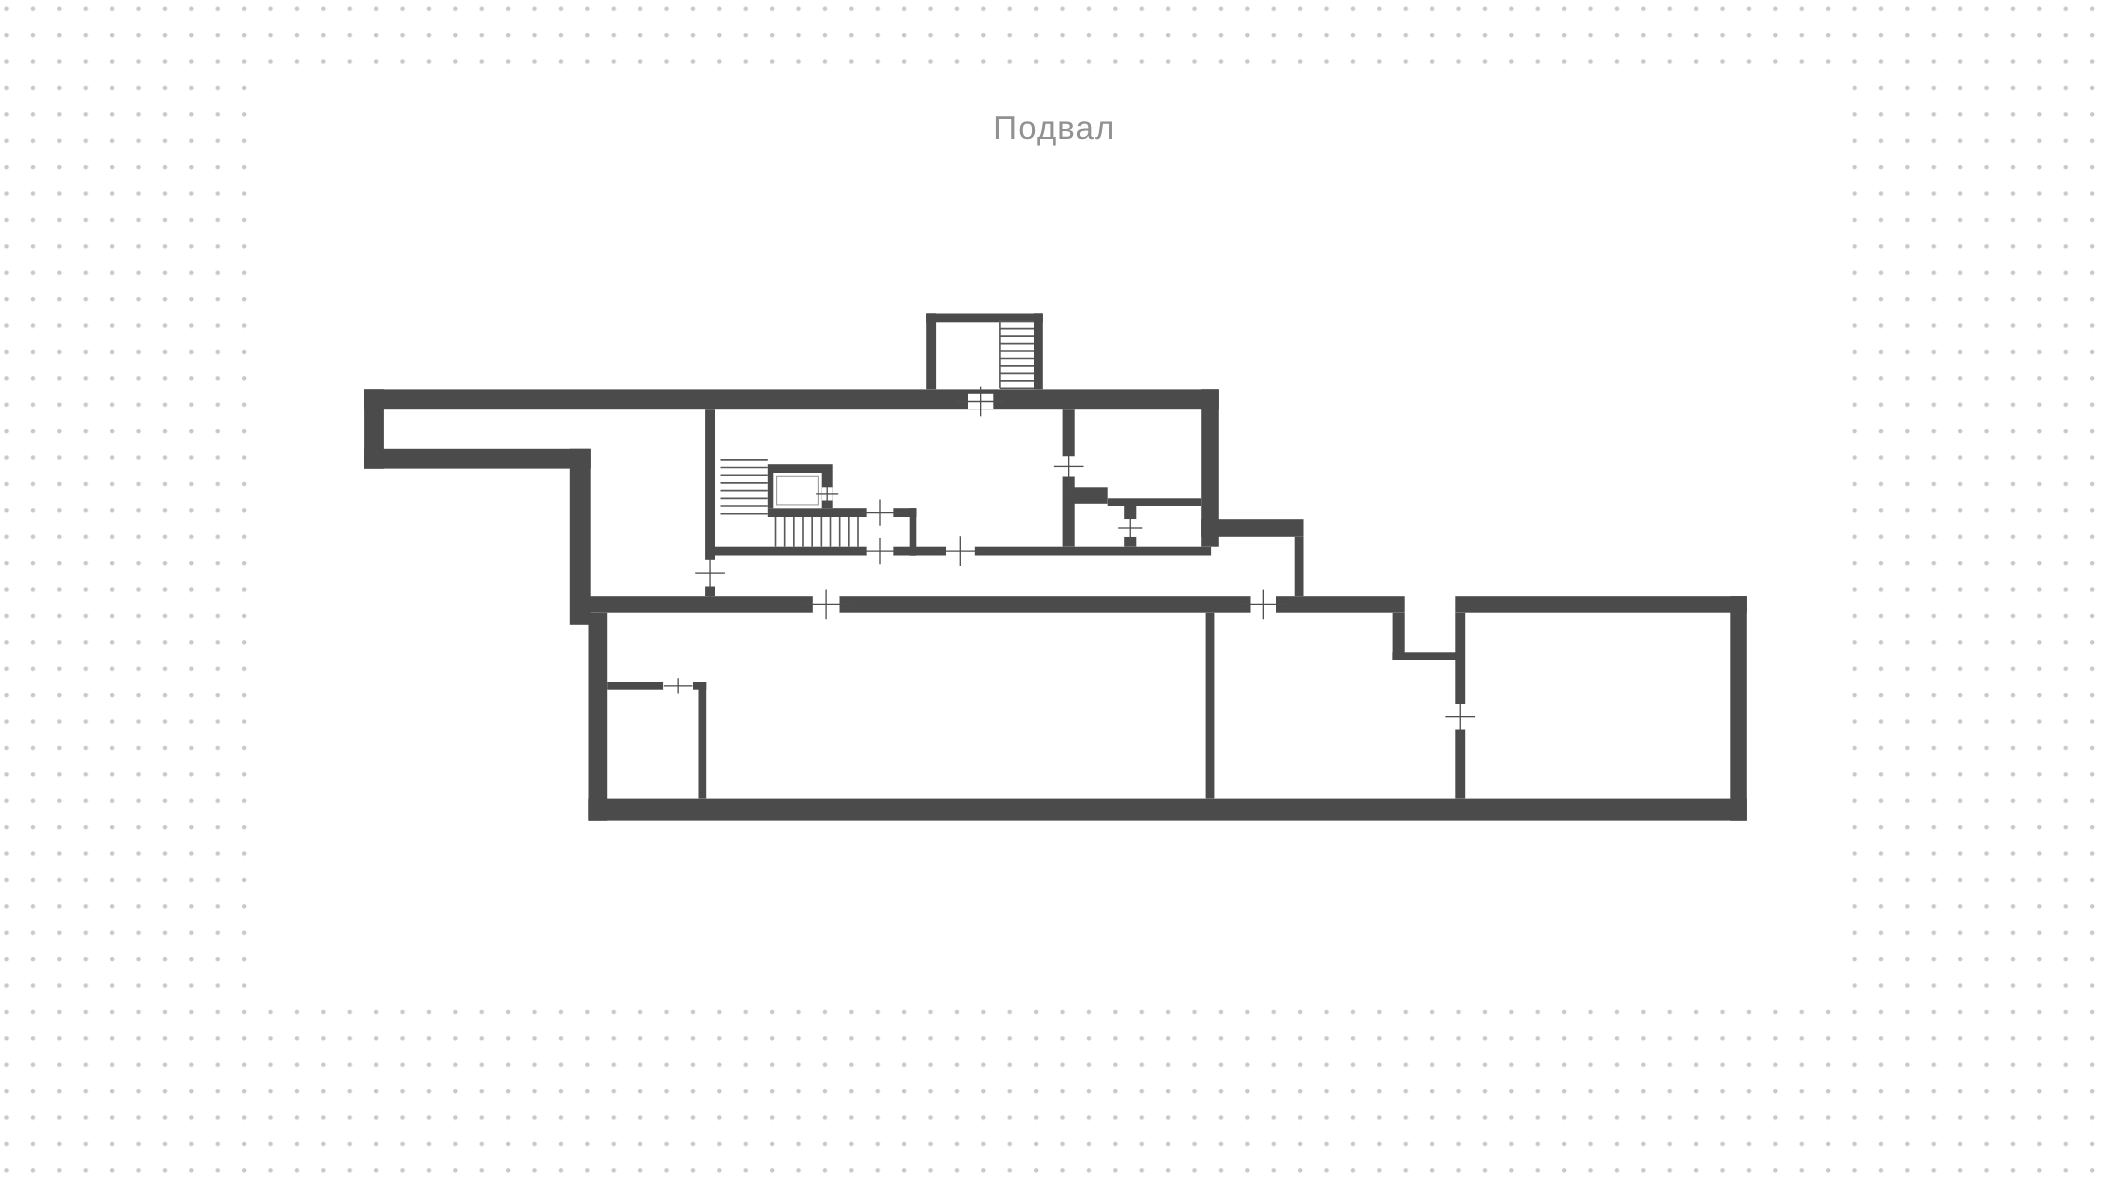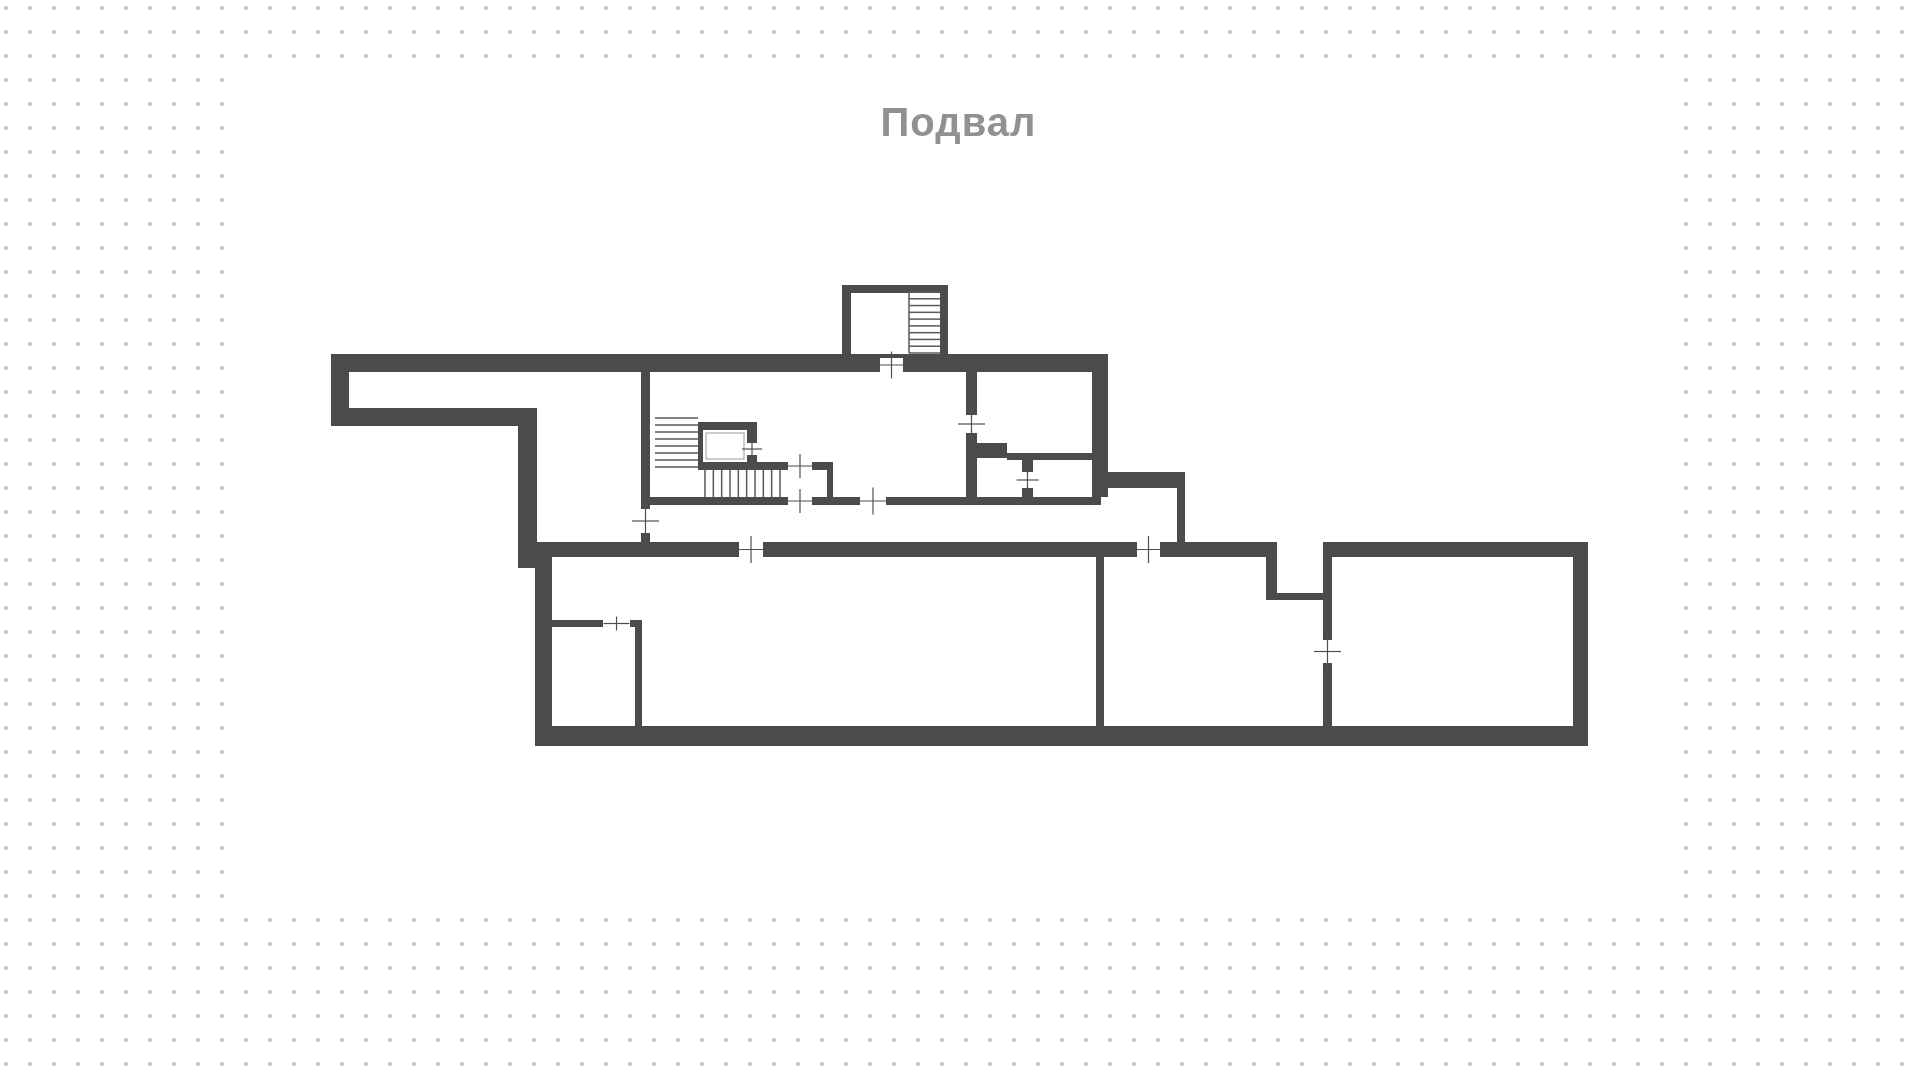--- a/index.html
+++ b/index.html
@@ -16,21 +16,21 @@
     background-position: 4px 6px;
   }
   .canvas {
     position: absolute; left: 233px; top: 66px;
     width: 1451px; height: 841px;
     background: #ffffff;
   }
   .plan-title {
     position: absolute; left: 233px; top: 100px; width: 1451px;
     text-align: center;
-    font-size: 40px; font-weight: 700; letter-spacing: 1px;
+    font-size: 30px; font-weight: 400; letter-spacing: 1px;
     color: #919191;
     user-select: none;
   }
   svg.plan { position: absolute; left: 0; top: 0; }
 </style>
 </head>
 <body>
 
 <div class="dot-grid"></div>
 

